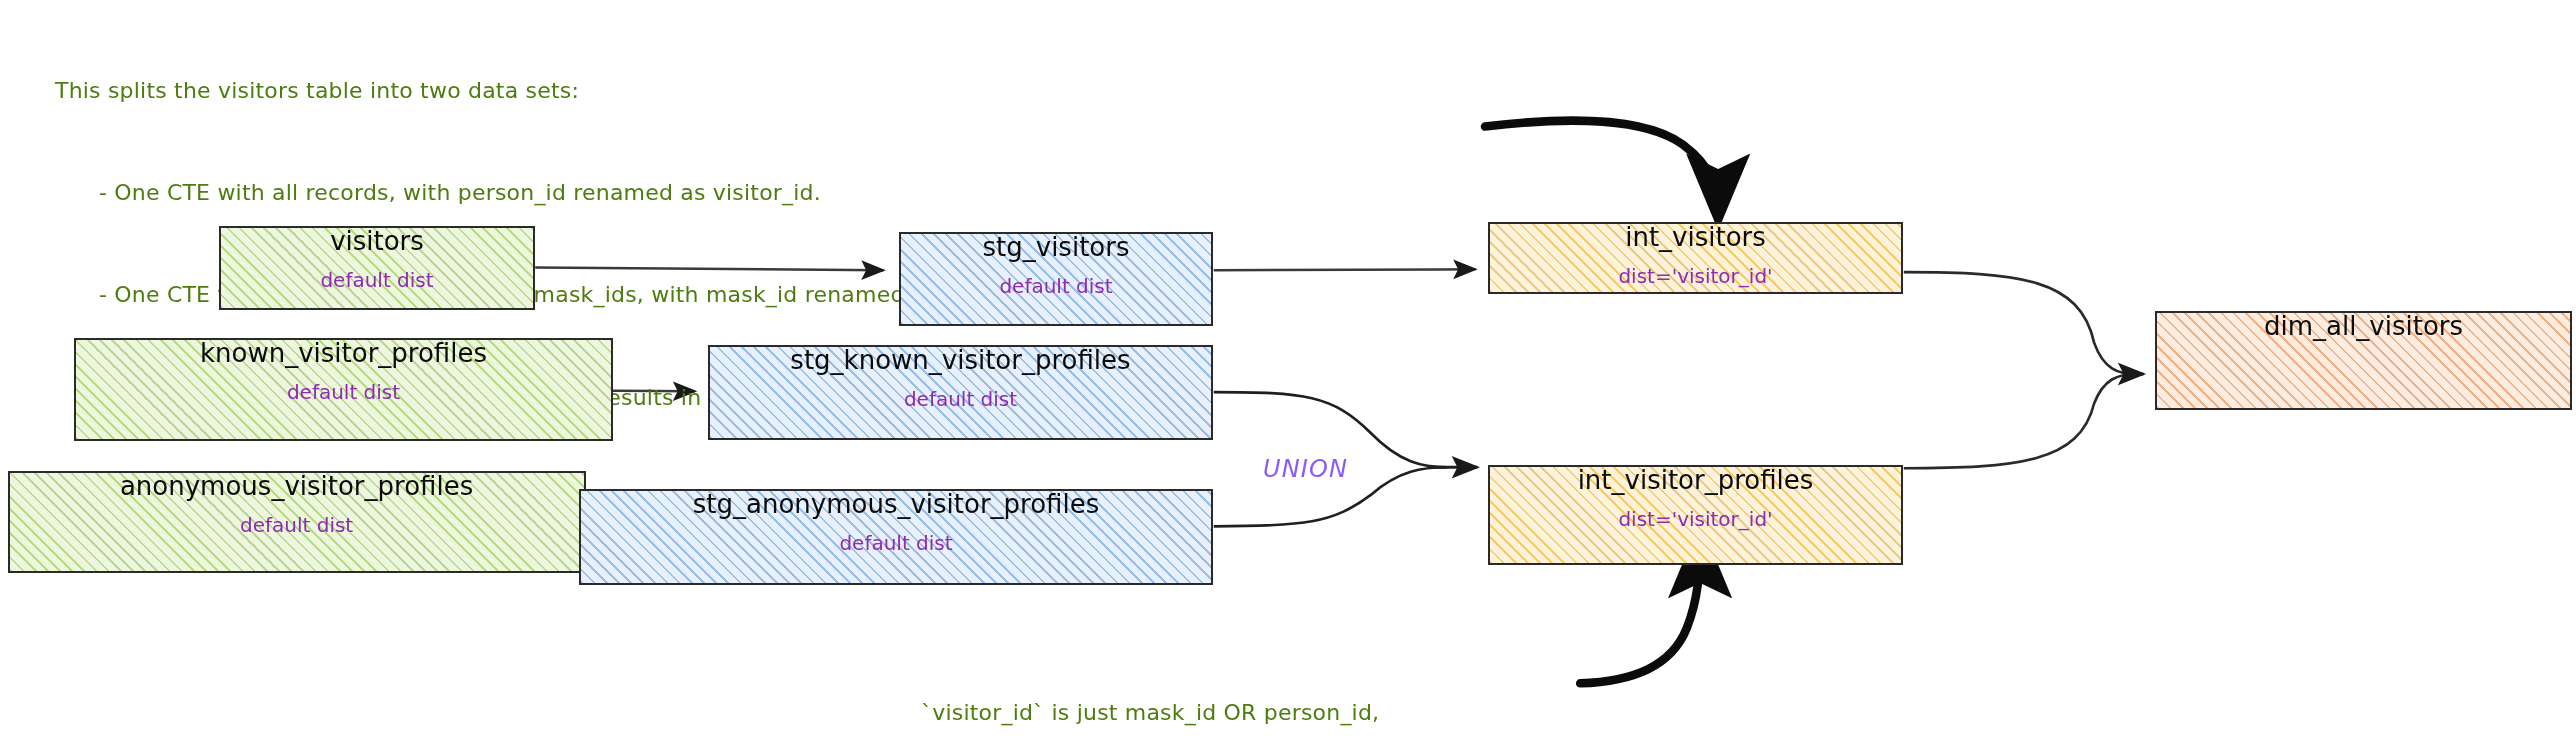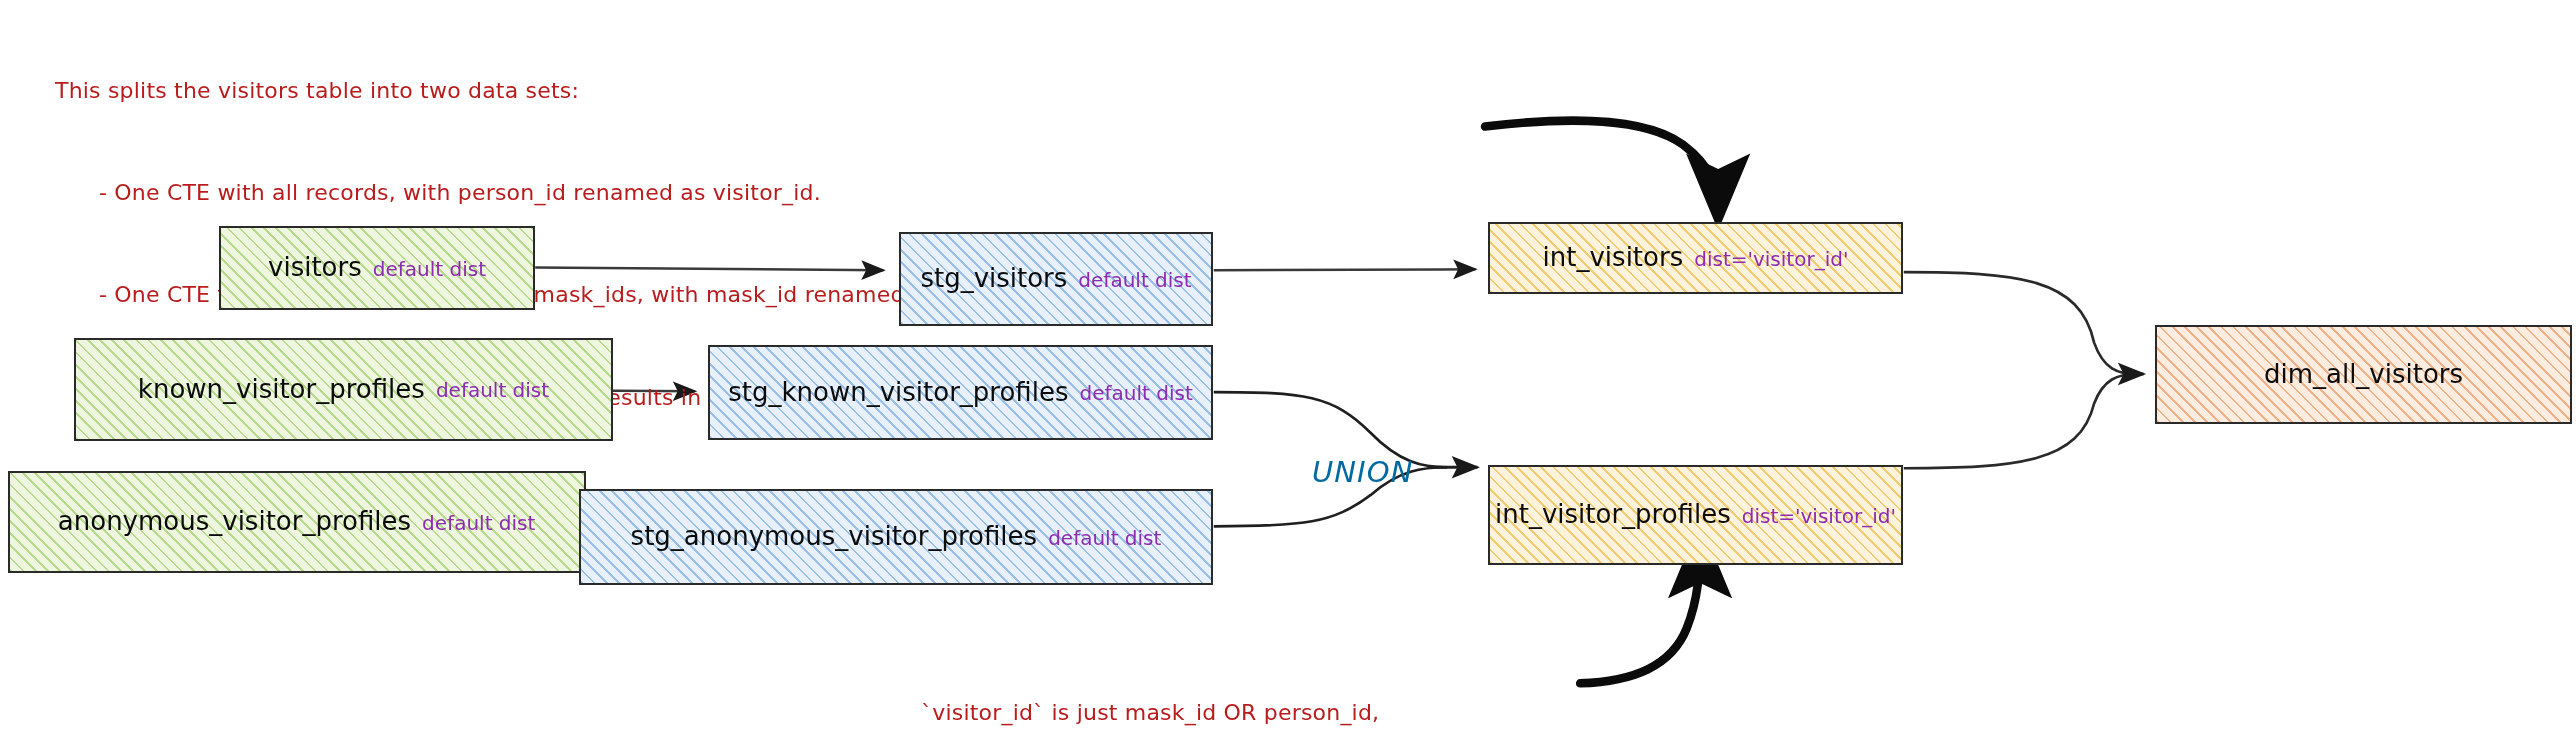--- a/index.html
+++ b/index.html
@@ -22,21 +22,21 @@
     left: 0; top: 0;
     width: 2576px;
     height: 749px;
     pointer-events: none;
   }
 
   
   .annot {
     position: absolute;
     font-family: "DejaVu Sans", sans-serif;
-    color: #b91c1c;
+    color: #4d7c0f;
     white-space: pre;
     line-height: 1.55;
     letter-spacing: 0.2px;
   }
   #intro-note {
     left: 55px;
     top: 5.7px;
     font-size: 22px;
   }
   #intro-note .lead { display: block; }
@@ -45,37 +45,36 @@
   #union-note {
     left: 921px;
     top: 628px;
     font-size: 22px;
     text-align: left;
   }
   #union-note span { display: block; }
 
   #union-label {
     position: absolute;
-    left: 1312px;
+    left: 1263px;
     top: 455px;
-    font-size: 29px;
+    font-size: 24px;
     font-style: italic;
-    color: #0369a1;
+    color: #8b5cf6;
     letter-spacing: 1.1px;
   }
 
   
   .node {
     position: absolute;
     box-sizing: border-box;
     border: 2.4px solid #2a2a2a;
     display: flex;
-    flex-direction: row;
+    flex-direction: column;
     align-items: center;
-    justify-content: center;
     text-align: center;
     overflow: hidden;
     gap: 11px;
   }
   .node .title {
     font-family: "DejaVu Sans", sans-serif;
     font-size: 26px;
     color: #0b0b0b;
     line-height: 1.05;
     z-index: 2;
@@ -217,18 +216,18 @@
   <div class="node fill-yellow" style="left:1488px; top:222px; width:415px; height:72px;">
     <div class="title">int_visitors</div>
     <div class="sub">dist='visitor_id'</div>
   </div>
 
   <div class="node fill-yellow" style="left:1488px; top:419px; width:415px; height:100px;margin-top:46px;">
     <div class="title">int_visitor_profiles</div>
     <div class="sub">dist='visitor_id'</div>
   </div>
 
-  <div class="node fill-orange" style="left:2155px; top:325px; width:417px; height:99px;">
+  <div class="node fill-orange" style="left:2155px; top:311px; width:417px; height:99px;">
     <div class="title">dim_all_visitors</div>
   </div>
 
 </div>
 
 
 </body></html>

